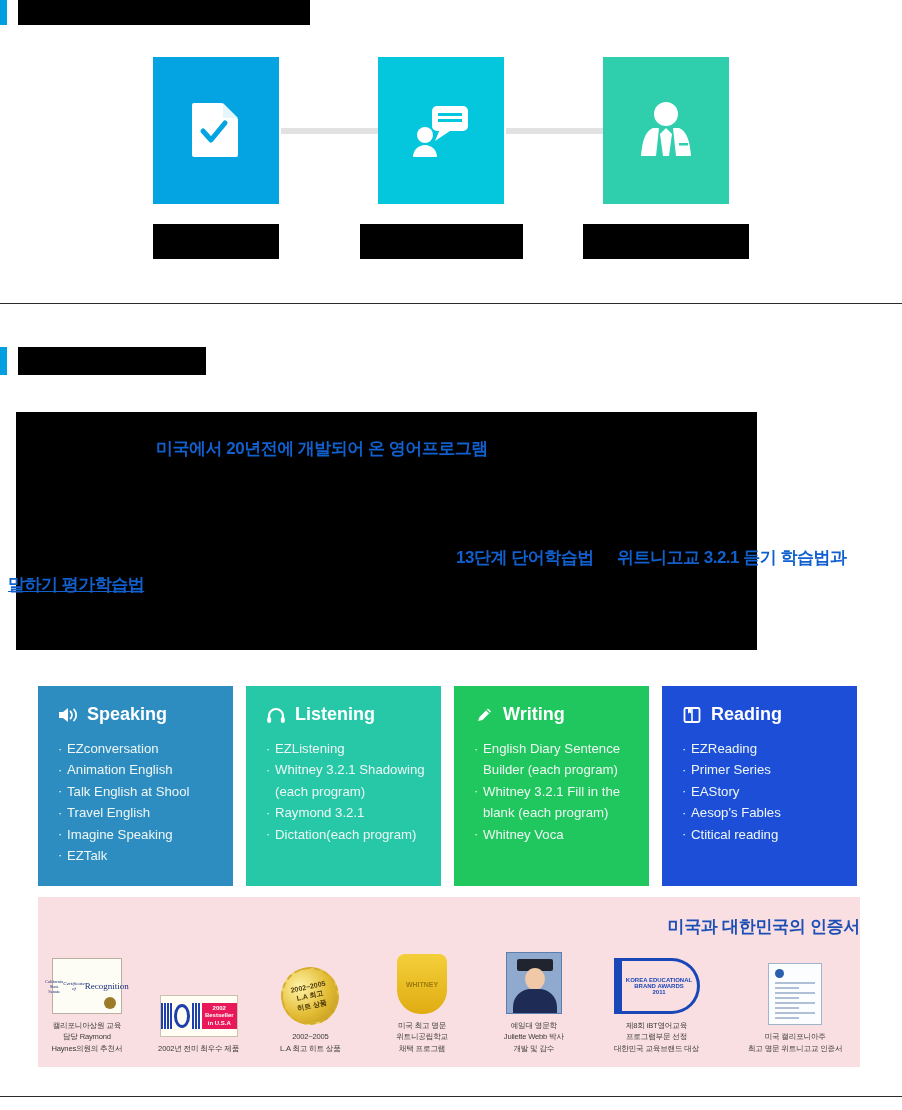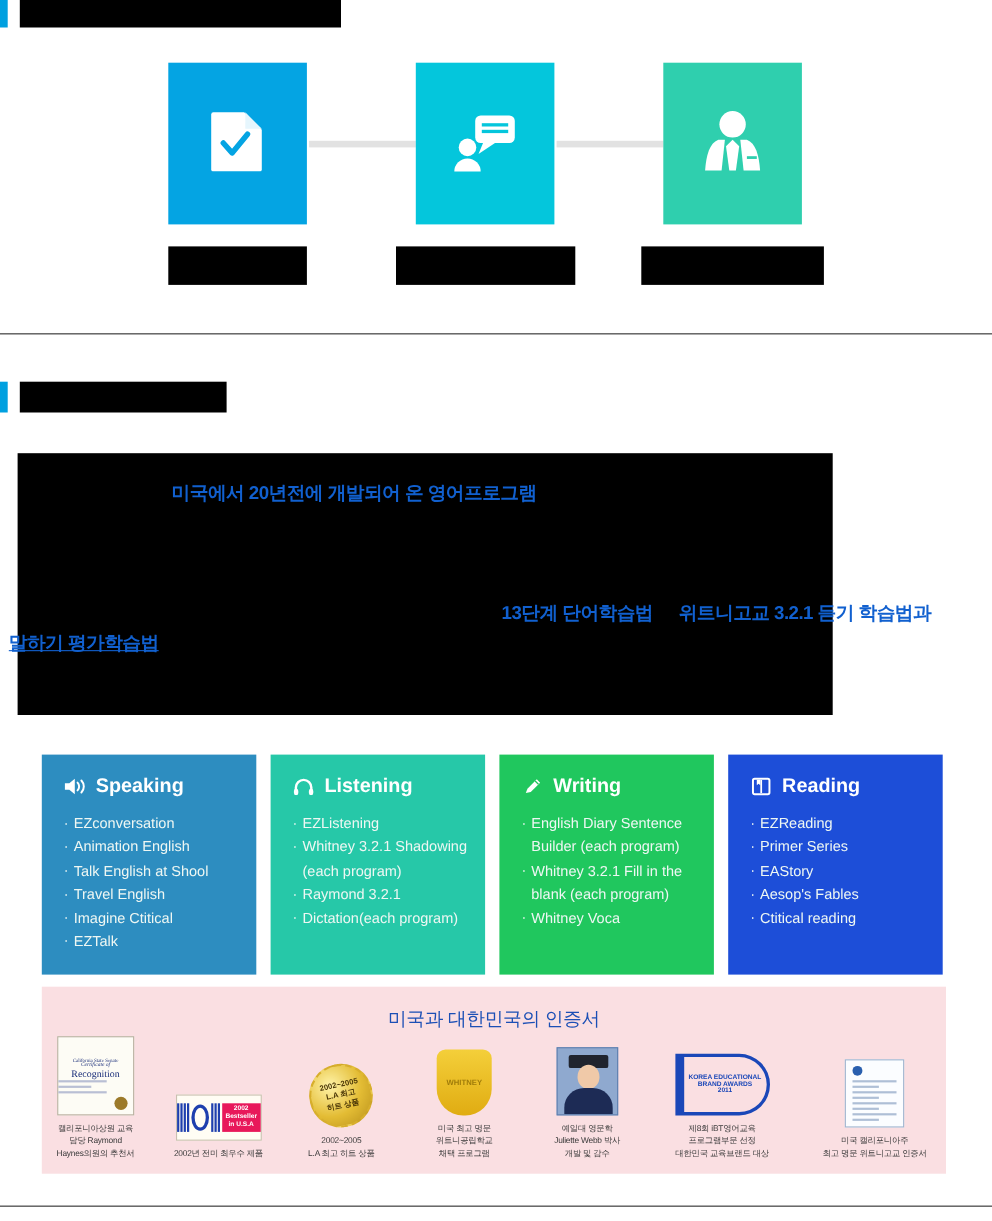--- a/index.html
+++ b/index.html
@@ -95,37 +95,37 @@
     content: "·"; position: absolute; left: 0; top: -0.5px;
   }
 
   
   .certs {
     position: absolute; left: 38px; top: 897px;
     width: 822px; height: 170px;
     background: #fadfe2;
   }
   .certs-title {
-    text-align: center; color: #1b4fb5; font-weight: normal;
+    text-align: right; color: #1b4fb5; font-weight: bold;
     font-size: 17px; padding-top: 18px; letter-spacing: -0.3px;
   }
   .cert-row {
     display: flex; justify-content: center; align-items: flex-end;
     gap: 14px; margin-top: 14px;
   }
   .cert { width: 98px; text-align: center; }
   .cert-img { height: 62px; display: flex; align-items: flex-end; justify-content: center; }
   .cert-cap {
     font-size: 7.6px; color: #3a3a3a; line-height: 1.5; margin-top: 6px;
     white-space: pre-line; letter-spacing: -0.2px;
   }
   
   .doc-cert {
-    width: 70px; height: 72px; background: #fdfcf5; border: 1px solid #b9b0a0;
-    position: relative; display:flex; flex-direction:column; justify-content:center;
+    width: 70px; height: 56px; background: #fdfcf5; border: 1px solid #b9b0a0;
+    position: relative; display:flex; flex-direction:row; align-items:center; justify-content:center;
   }
   .doc-cert .l { width: 44px; height: 2px; background: #b9bfd4; margin: 1.5px 0; }
   .doc-cert .l.w { width: 30px; }
   .doc-cert .title { font-family: "Liberation Serif", serif; font-size: 8px; color: #1b2f7a; font-style: italic; }
   .doc-cert .seal { position: absolute; right: 5px; bottom: 4px; width: 12px; height: 12px; border-radius: 50%; background: #9c7a2a; }
   .bestseller {
     width: 78px; height: 42px; background: #fffdf4; border: 1px solid #c9c0b0;
     display: flex; align-items: center; justify-content: center; gap: 2px;
   }
   .bestseller .bars { display: flex; gap: 1px; }
@@ -252,21 +252,21 @@
             <path d="M16 2.5 a8 8 0 0 1 0 11" stroke="#ffffff" stroke-width="1.8" fill="none" stroke-linecap="round"></path>
           </svg>
         </span>
         <span>Speaking</span>
       </div>
       <ul class="card-list">
         <li>EZconversation</li>
         <li>Animation English</li>
         <li>Talk English at Shool</li>
         <li>Travel English</li>
-        <li>Imagine Ctitical</li>
+        <li>Imagine Speaking</li>
         <li>EZTalk</li>
       </ul>
     </div>
 
     <div class="card" id="card-listening">
       <div class="card-head">
         <span class="ico">
           <svg width="20" height="16" viewBox="0 0 20 16">
             <path d="M3 13 V9 a7 7 0 0 1 14 0 v4" stroke="#ffffff" stroke-width="2.2" fill="none" stroke-linecap="round"></path>
             <rect x="1.2" y="10" width="4" height="6" rx="2" fill="#ffffff"></rect>

